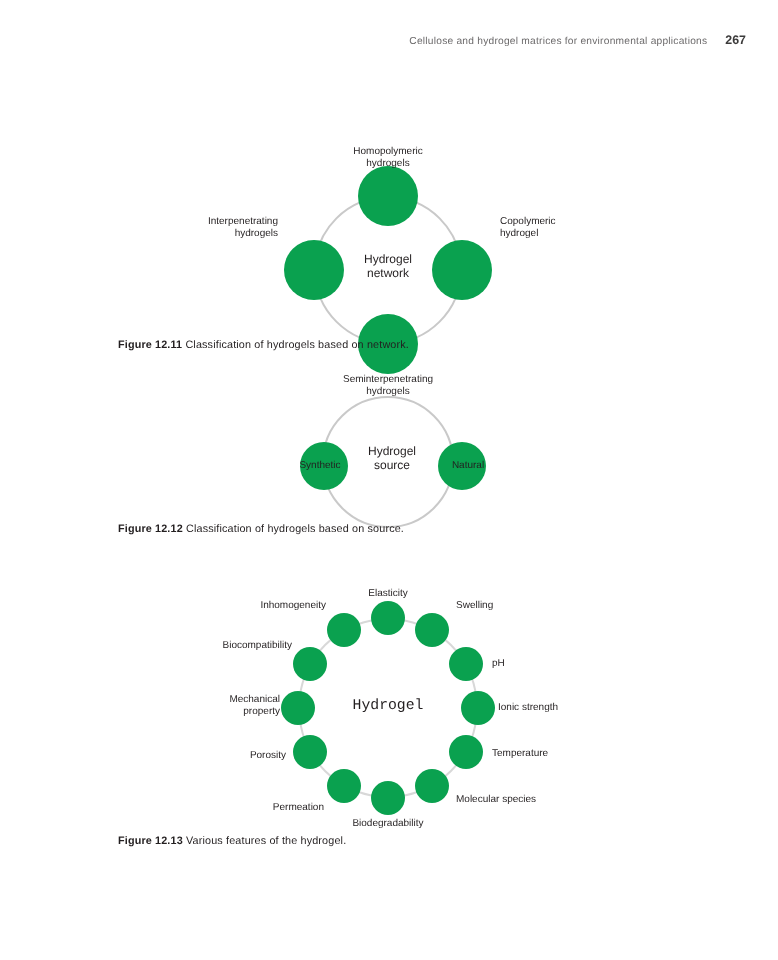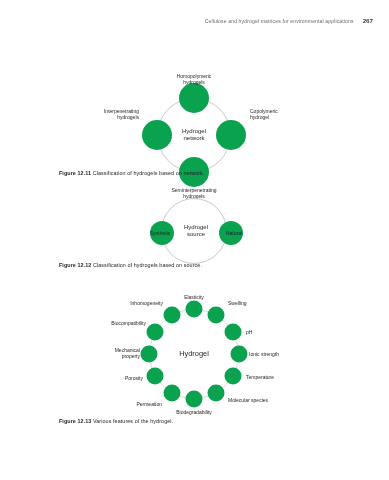--- a/index.html
+++ b/index.html
@@ -95,21 +95,21 @@
 
   .center-lbl {
     position: absolute;
     transform: translate(-50%, -50%);
     text-align: center;
     font-size: 6px;
     line-height: 7.4px;
     color: #231f20;
     white-space: pre;
   }
-  .center-lbl.big { font-size: 7.4px; }
+  .center-lbl.big { font-size: 7.4px; font-family: Liberation Mono, monospace; }
 </style>
 </head>
 <body>
 
 <div class="page">
 
   <div class="runhead">
     <span class="runhead-title">Cellulose and hydrogel matrices for environmental applications</span>
     <span class="runhead-page">267</span>
   </div>

